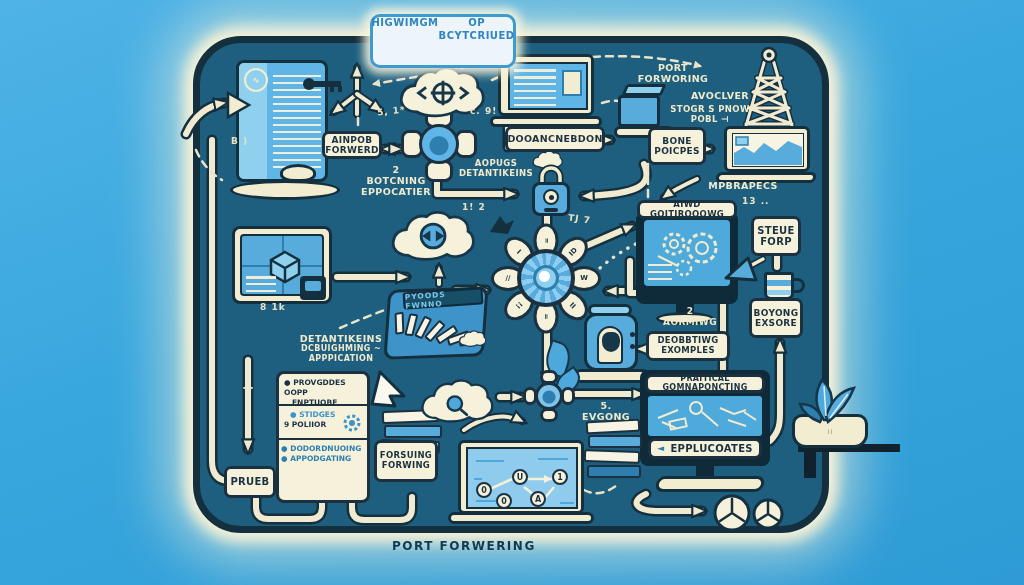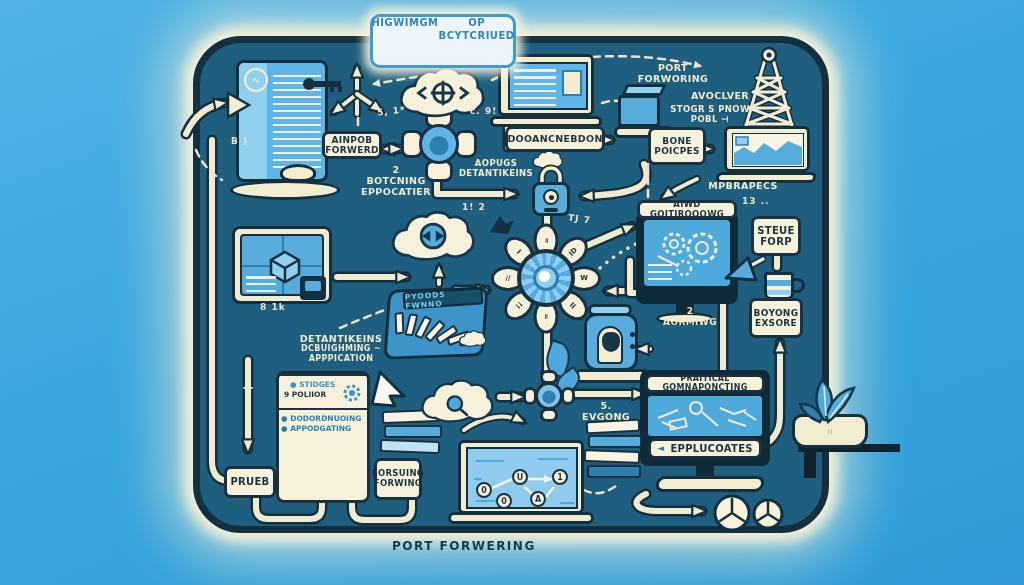--- a/index.html
+++ b/index.html
@@ -308,20 +308,24 @@
   </div>
   <div class="box" style="left:749px;top:298px;width:54px;height:40px;font-size:9px;">
     <span>BOYONG</span>
     <span>EXSORE</span>
   </div>
 
   <div class="ctext" style="left:660px;top:306px;width:60px;font-size:9px;">
     <div>2</div>
     <div>AORMIWG</div>
   </div>
+  <div class="box" style="left:646px;top:331px;width:84px;height:30px;font-size:8.5px;">
+    <span>DEOBBTIWG</span>
+    <span>EXOMPLES</span>
+  </div>
 
   <div class="icon" style="left:574px;top:300px;width:76px;height:84px;">
     <div class="abs" style="left:14px;top:4px;width:44px;height:12px;background:#8FD0EE;border:3px solid #14303F;border-radius:6px;"></div>
     <div class="abs" style="left:10px;top:13px;width:54px;height:58px;background:#57ACDC;border:3px solid #14303F;border-radius:12px;">
       <div class="abs" style="left:10px;top:10px;width:26px;height:38px;background:#F2EDD0;border:2px solid #14303F;border-radius:13px 13px 4px 4px;">
         <div class="abs" style="left:3px;top:4px;width:18px;height:20px;background:#16364A;border-radius:40% 40% 50% 50%;"></div>
       </div>
       <div class="abs" style="left:43px;top:16px;width:5px;height:5px;background:#14303F;border-radius:50%;"></div>
       <div class="abs" style="left:43px;top:28px;width:5px;height:5px;background:#14303F;border-radius:50%;"></div>
     </div>
@@ -423,20 +427,24 @@
   </svg>
 
   <div class="leaf" style="left:546px;top:342px;width:24px;height:34px;transform:rotate(18deg);"></div>
   <div class="leaf" style="left:558px;top:368px;width:20px;height:28px;transform:rotate(55deg);"></div>
 
   <div class="ctext" style="left:280px;top:333px;width:122px;font-size:9.5px;">
     <div>DETANTIKEINS</div>
     <div style="font-size:8px;">DCBUIGHMING ~ APPPICATION</div>
   </div>
   <div class="abs" style="left:276px;top:371px;width:94px;height:132px;background:#F5F1DB;border:3px solid #1C3140;border-radius:8px;z-index:5;color:#1C3140;font-weight:bold;font-size:7.5px;line-height:1.3;">
+    <div style="padding:4px 5px;height:30px;">
+      <div>● PROVGDDES OOPP</div>
+      <div style="padding-left:8px;">ENPTUOBE</div>
+    </div>
     <div style="padding:4px 5px;height:34px;border-top:2.5px solid #1C3140;position:relative;">
       <div style="color:#3E93C8;margin-left:6px;">● STIDGES</div>
       <div>9 POLIIOR</div>
       <svg class="abs" style="right:4px;top:6px;" width="22" height="22">
         <circle cx="11" cy="11" r="7" fill="none" stroke="#3E93C8" stroke-width="3" stroke-dasharray="3 2.5"></circle>
           <circle cx="11" cy="11" r="3" fill="#3E93C8"></circle>
       </svg>
     </div>
     <div style="padding:4px 2px;border-top:2.5px solid #1C3140;">
       <div style="color:#2E7FB0;">● DODORDNUOING</div>
@@ -447,21 +455,21 @@
   <div class="abs" style="left:240px;top:380px;width:16px;height:16px;z-index:5;color:#F0EBD0;font-weight:bold;font-size:15px;text-align:center;line-height:16px;">+</div>
 
   <div class="box" style="left:224px;top:466px;width:52px;height:32px;font-size:10px;">
     <span>PRUEB</span>
   </div>
   <div class="icon" style="left:380px;top:410px;width:64px;height:50px;">
     <div class="slab" style="left:2px;top:0;width:58px;background:#F7F4E4;transform:rotate(-2deg);"></div>
     <div class="slab" style="left:4px;top:15px;width:58px;background:#57ACDC;"></div>
     <div class="slab" style="left:0;top:30px;width:60px;background:#BFE3F5;transform:rotate(2deg);"></div>
   </div>
-  <div class="box" style="left:374px;top:458px;width:48px;height:42px;font-size:8.5px;">
+  <div class="box" style="left:374px;top:440px;width:64px;height:42px;font-size:8.5px;">
     <span>FORSUING</span>
     <span>FORWING</span>
   </div>
 
   <svg class="icon" style="left:368px;top:368px;" width="42" height="40">
     <polygon points="4,36 12,4 36,28 22,28 27,38" fill="#FBF9EF" stroke="#14303F" stroke-width="3" stroke-linejoin="round"></polygon>
   </svg>
   <svg class="icon" style="left:418px;top:378px;" width="80" height="48" viewBox="0 0 100 60">
     <path d="M22,50 C10,50 4,42 6,34 C7,27 13,22 20,22 C22,12 32,5 42,8 C48,1 62,2 67,9 C78,6 88,13 87,24 C94,28 95,40 88,45 C82,52 70,53 64,49 C52,56 32,56 22,50 Z" fill="#F5F1DB" stroke="#16364A" stroke-width="3"></path>
     <circle cx="46" cy="32" r="9" fill="#4FA8DC" stroke="#16364A" stroke-width="3"></circle>

